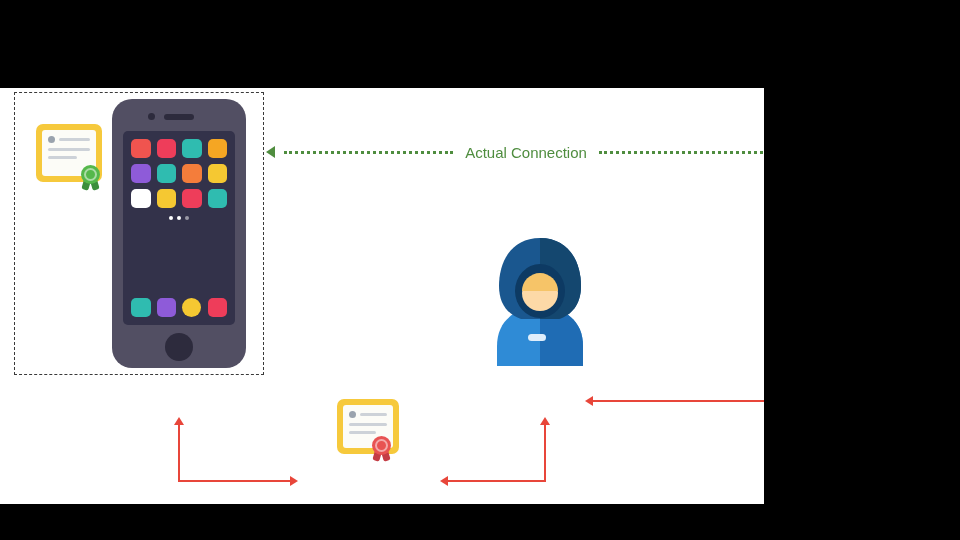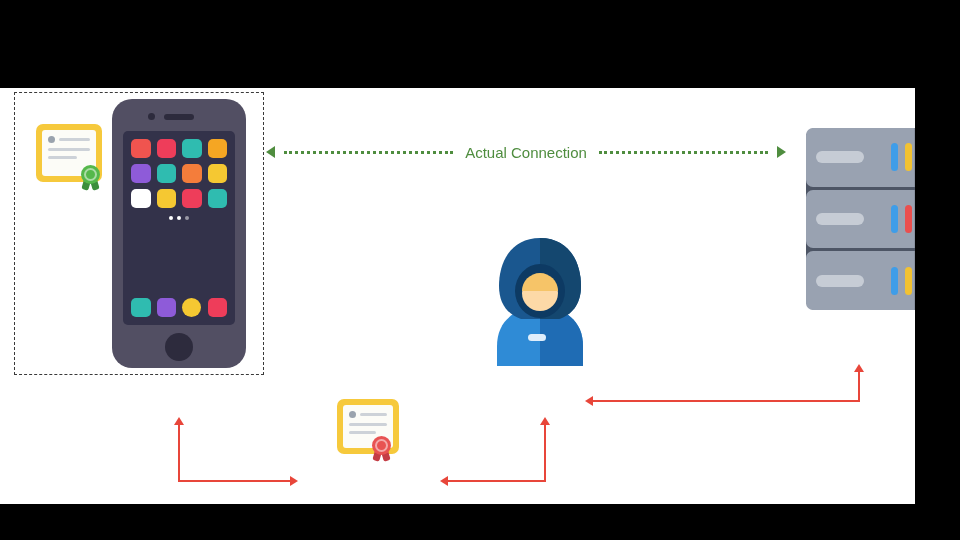--- a/index.html
+++ b/index.html
@@ -1,18 +1,18 @@
 <!DOCTYPE html>
 <html><head>
 <meta charset="utf-8">
 <style>
   *{box-sizing:border-box;margin:0;padding:0}
   html,body{background:#000}
   body{font-family:"Liberation Sans",sans-serif}
-  .stage{position:relative;width:915px;height:540px;background:#ffffff;overflow:hidden}
+  .stage{position:relative;width:764px;height:540px;background:#ffffff;overflow:hidden}
   .bar{position:absolute;left:0;width:100%;background:#000;z-index:5}
   .bar.top{top:0;height:88px}
   .bar.bottom{bottom:0;height:36px}
 
   
   .client-boundary{position:absolute;left:14px;top:92px;width:250px;height:283px;border:1px dashed #3a3a3a}
 
   
   .phone{position:absolute;left:112px;top:99px;width:134px;height:269px;background:#524f63;border-radius:20px}
   .phone .camera{position:absolute;top:14px;left:36px;width:7px;height:7px;border-radius:50%;background:#2d2b3d}

